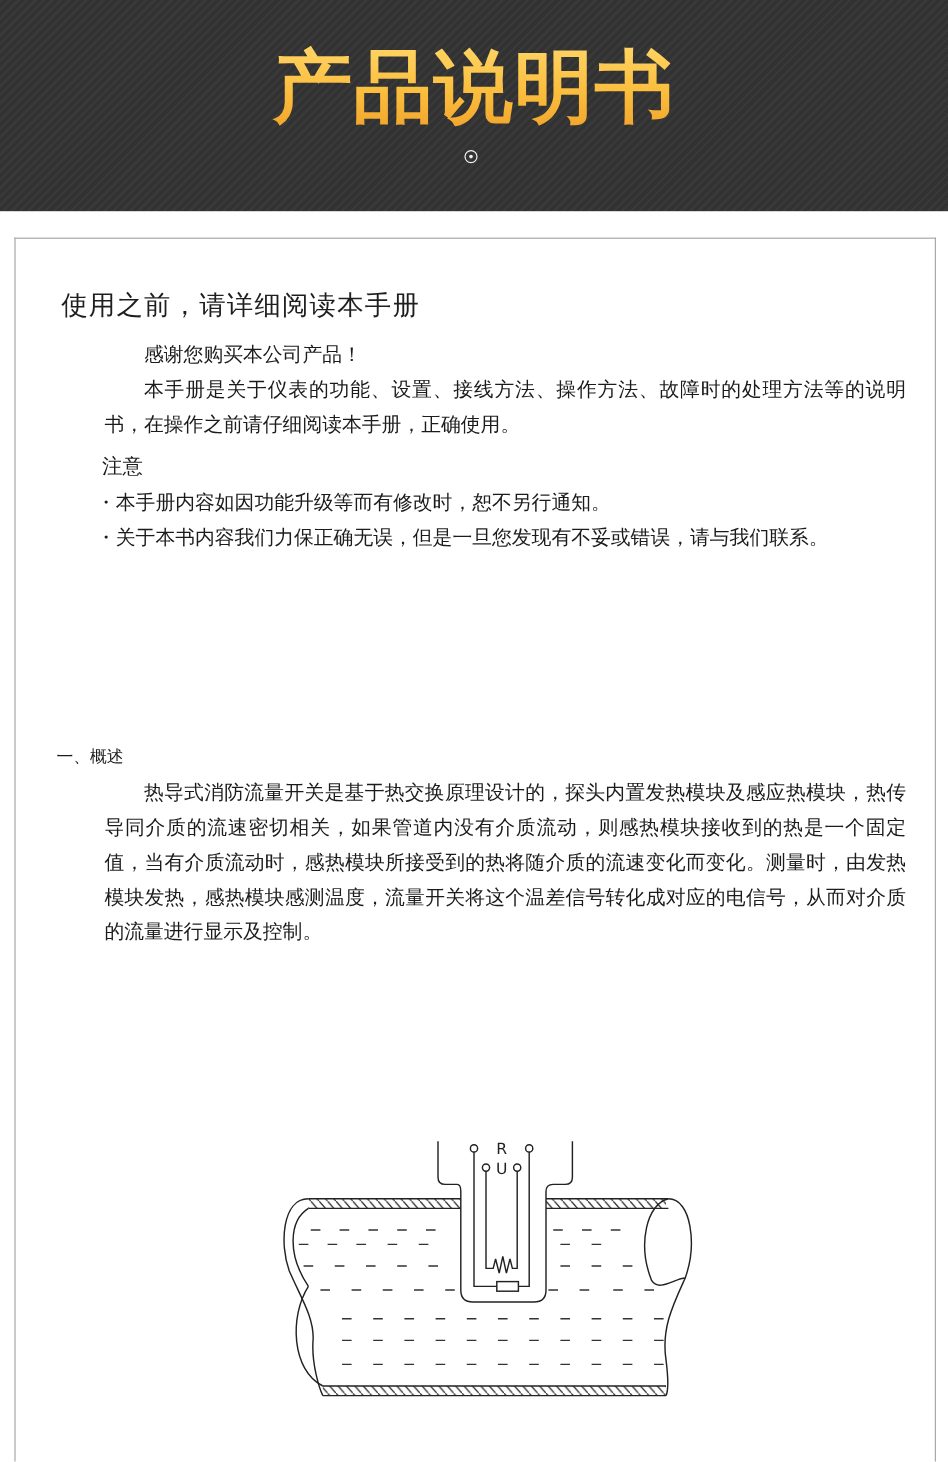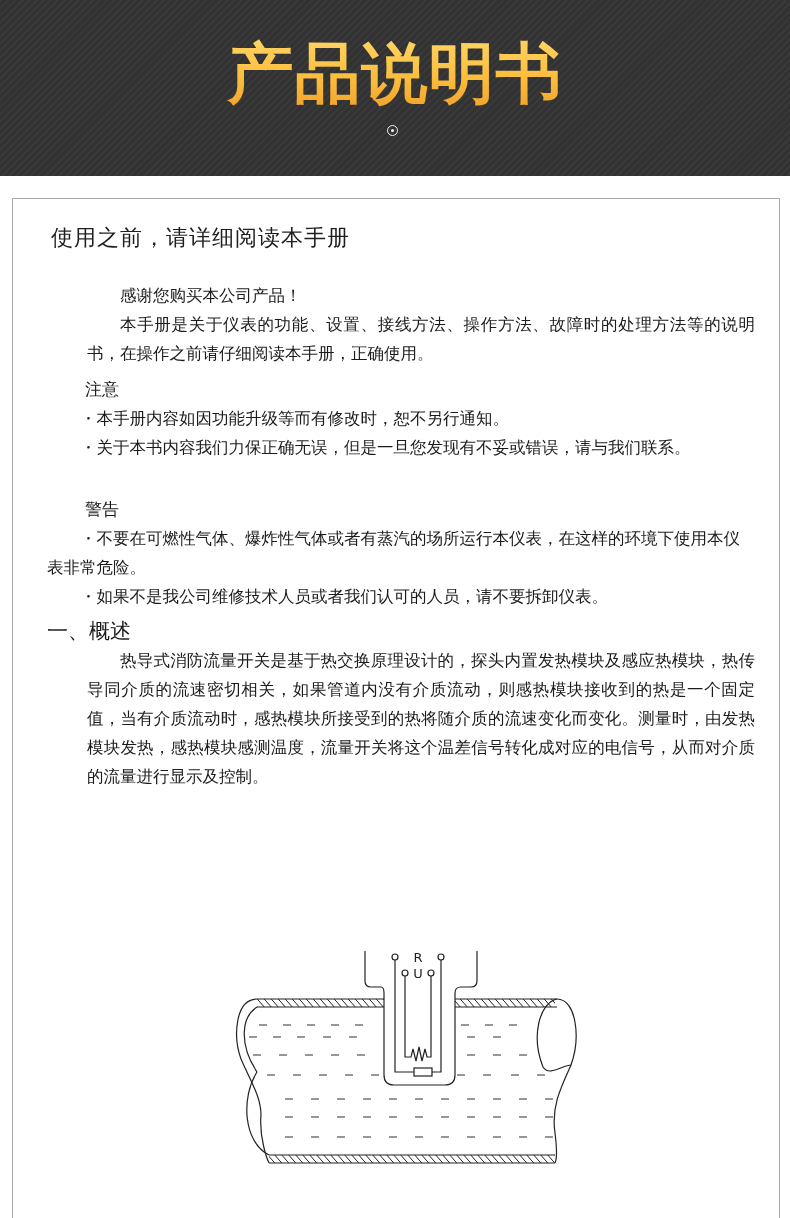--- a/index.html
+++ b/index.html
@@ -25,28 +25,28 @@
   .banner-dot::after {
     content: ""; position: absolute; left: 2.5px; top: 2.5px; width: 3px; height: 3px;
     background: #f2f2f2; border-radius: 50%;
   }
 
   .doc {
     position: absolute; left: 12px; top: 198px; width: 768px; height: 1030px;
     border: 1.5px solid #a8a8a8; border-bottom: none; background: #fff;
   }
   .doc-heading {
-    position: absolute; left: 38px; top: 24px;
+    position: absolute; left: 38px; top: 42px;
     font-size: 22px; line-height: 30px; color: #1e1e1e; letter-spacing: 1px;
   }
   .text-block { position: absolute; left: 34px; width: 708px; font-size: 16.5px; line-height: 29px; color: #1b1b1b; }
   .para { text-indent: 33px; text-align: justify; margin-left: 40px; }
   .subhead { padding-left: 38px; font-size: 17px; }
   .bullet { text-indent: 33px; }
-  .section-title { font-size: 21px; }
+  .section-title { font-size: 14px; }
 
   .figure { position: absolute; left: 218px; top: 738px; width: 364px; height: 240px; }
   .caption {
     position: absolute; left: 0; top: 1026px; width: 768px; text-align: center;
     font-family: "DejaVu Serif", serif; font-size: 16.5px; color: #1b1b1b; letter-spacing: 1px;
   }
 </style>
 </head>
 <body>
 
@@ -62,25 +62,20 @@
     <p class="para">感谢您购买本公司产品！</p>
     <p class="para">本手册是关于仪表的功能、设置、接线方法、操作方法、故障时的处理方法等的说明书，在操作之前请仔细阅读本手册，正确使用。</p>
   </div>
 
   <div class="text-block" style="top:176px;">
     <p class="subhead">注意</p>
     <p class="bullet">・本手册内容如因功能升级等而有修改时，恕不另行通知。</p>
     <p class="bullet">・关于本书内容我们力保正确无误，但是一旦您发现有不妥或错误，请与我们联系。</p>
   </div>
 
-  <div class="text-block" style="top:296px;">
-    <p class="subhead">警告</p>
-    <p class="bullet">・不要在可燃性气体、爆炸性气体或者有蒸汽的场所运行本仪表，在这样的环境下使用本仪表非常危险。</p>
-    <p class="bullet">・如果不是我公司维修技术人员或者我们认可的人员，请不要拆卸仪表。</p>
-  </div>
 
   <div class="text-block" style="top:418px;">
     <p class="section-title">一、概述</p>
     <p class="para">热导式消防流量开关是基于热交换原理设计的，探头内置发热模块及感应热模块，热传导同介质的流速密切相关，如果管道内没有介质流动，则感热模块接收到的热是一个固定值，当有介质流动时，感热模块所接受到的热将随介质的流速变化而变化。测量时，由发热模块发热，感热模块感测温度，流量开关将这个温差信号转化成对应的电信号，从而对介质的流量进行显示及控制。</p>
   </div>
 
   <svg class="figure" viewBox="0 0 364 240" xmlns="http://www.w3.org/2000/svg">
     <defs>
       <pattern id="hatch" patternUnits="userSpaceOnUse" width="7" height="8">
         <line x1="0" y1="0" x2="7" y2="8" stroke="#222" stroke-width="1"></line>

